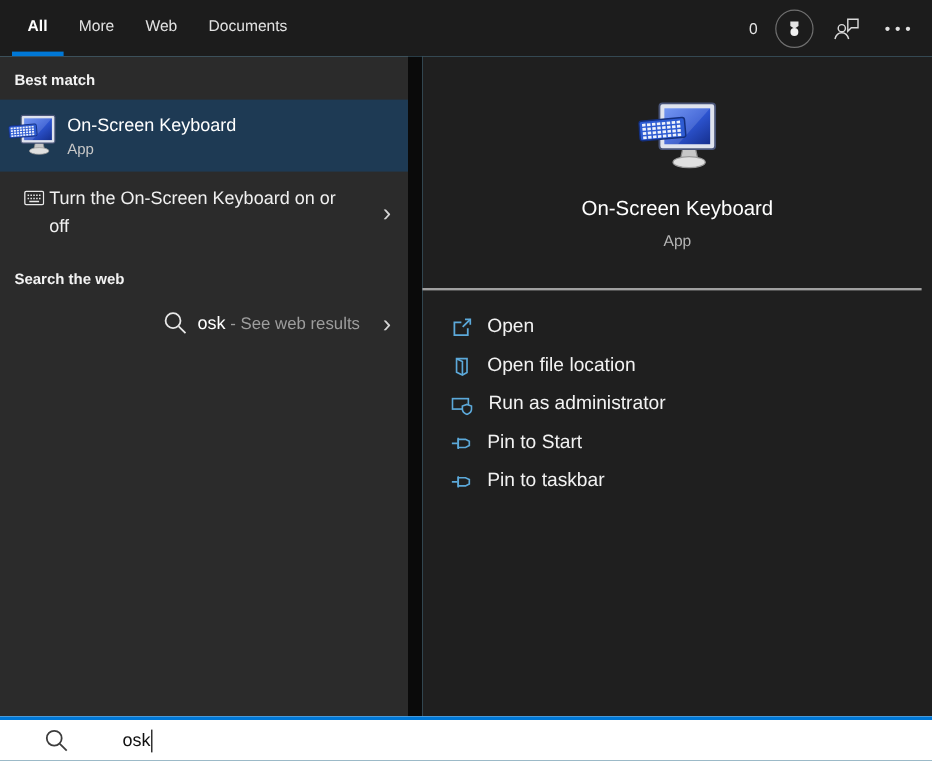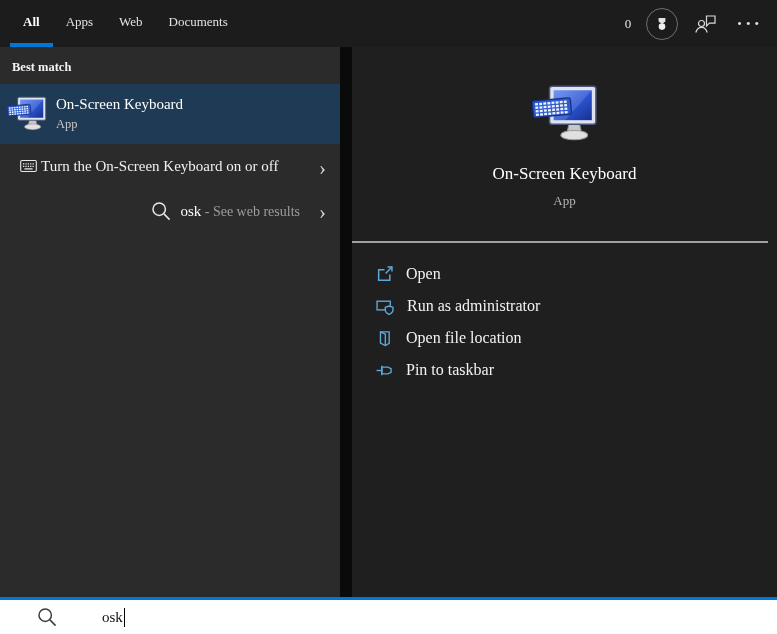--- a/index.html
+++ b/index.html
@@ -1,18 +1,18 @@
 <!DOCTYPE html>
 <html><head>
 <meta charset="utf-8">
 <style>
   html,body { margin:0; padding:0; background:#000; }
   .screen {
     position:relative; width:777px; height:634px; overflow:hidden;
-    background:#7dd3fc; font-family:Liberation Serif, serif;
+    background:#7dd3fc; font-family:Liberation Sans, sans-serif;
     -webkit-font-smoothing:antialiased; color:#fff;
   }
 
   
   .topbar { position:absolute; top:0; left:0; right:0; height:47px; background:#1c1c1c; }
   .tabs { display:flex; height:47px; padding-left:10px; }
   .tab {
     display:flex; align-items:center; height:43px; padding:0 13px;
     font-size:13px; color:#e2e2e2; border-bottom:4px solid transparent; cursor:default;
   }
@@ -76,21 +76,21 @@
 <body>
 
 <div class="screen">
 
   <div class="topbar">
     <div class="tabs">
       <div class="tab active">
         <span>All</span>
       </div>
       <div class="tab">
-        <span>Apps</span>
+        <span>More</span>
       </div>
       <div class="tab">
         <span>Web</span>
       </div>
       <div class="tab">
         <span>Documents</span>
       </div>
     </div>
 
     <div class="topbar-right">
@@ -149,20 +149,21 @@
       <svg class="kbd-glyph" width="17" height="14" viewBox="0 0 20 16">
         <rect x="0.8" y="1.5" width="18.4" height="13" rx="1.4" fill="none" stroke="#e8e8e8" stroke-width="1.3"></rect>
         <line x1="3.5" y1="5.4" x2="16.5" y2="5.4" stroke="#e8e8e8" stroke-width="1.5" stroke-dasharray="1.5 1.3"></line>
         <line x1="3.5" y1="8.4" x2="16.5" y2="8.4" stroke="#e8e8e8" stroke-width="1.5" stroke-dasharray="1.5 1.3"></line>
         <line x1="5.2" y1="11.4" x2="14.8" y2="11.4" stroke="#e8e8e8" stroke-width="1.5"></line>
       </svg>
       <div class="settings-label">Turn the On-Screen Keyboard on or off</div>
       <span class="chev">›</span>
     </div>
 
+    <div class="sec-h">Search the web</div>
 
     <div class="row-item web-item">
       <svg width="20" height="20" viewBox="0 0 20 20" fill="none" stroke="#e8e8e8" stroke-width="1.5">
         <circle cx="8.2" cy="8.2" r="6.2"></circle>
         <line x1="12.9" y1="12.9" x2="18.6" y2="18.6"></line>
       </svg>
       <div class="web-text">
         <span class="web-query">osk</span><span class="web-suffix"> - See web results</span>
       </div>
       <span class="chev">›</span>
@@ -206,35 +207,43 @@
       <div class="action">
         <svg width="17" height="17" viewBox="0 0 16 16" fill="none" stroke="#5ca9da" stroke-width="1.4">
           <path d="M13 8 V13.5 H2.5 V3.5 H8"></path>
           <path d="M9 7 L15 1"></path>
           <path d="M10.8 1 H15 V5.2"></path>
         </svg>
         <span class="action-label">Open</span>
       </div>
 
       <div class="action">
+        <svg width="17" height="17" viewBox="0 0 16 16" fill="none" stroke="#5ca9da" stroke-width="1.3">
+          <path d="M4.2 1.8 H12.4 V12.6 L8.8 14.6 L4.2 12.4 Z"></path>
+          <path d="M4.2 1.8 L8.8 4 V14.6"></path>
+        </svg>
+        <span class="action-label">Open file location</span>
+      </div>
+
+      <div class="action">
         <svg width="18" height="17" viewBox="0 0 17 16" fill="none" stroke="#5ca9da" stroke-width="1.3">
           <rect x="1" y="3" width="12.5" height="8.2"></rect>
           <path d="M12.4 7.6 l3.6 1.2 v2.6 c0 2.2 -1.8 3.4 -3.6 4.1 c-1.8 -0.7 -3.6 -1.9 -3.6 -4.1 v-2.6 z" fill="#1f1f1f"></path>
         </svg>
         <span class="action-label">Run as administrator</span>
       </div>
 
       <div class="action">
         <svg width="17" height="17" viewBox="0 0 16 16" fill="none" stroke="#5ca9da" stroke-width="1.3">
-          <path d="M4.2 1.8 H12.4 V12.6 L8.8 14.6 L4.2 12.4 Z"></path>
-          <path d="M4.2 1.8 L8.8 4 V14.6"></path>
-        </svg>
-        <span class="action-label">Open file location</span>
-      </div>
-
+          <line x1="0.5" y1="8" x2="5" y2="8"></line>
+          <line x1="5.5" y1="3.6" x2="5.5" y2="12.4"></line>
+          <path d="M5.5 4.8 H11.2 L14.2 6.3 V9.7 L11.2 11.2 H5.5 Z"></path>
+        </svg>
+        <span class="action-label">Pin to Start</span>
+      </div>
 
       <div class="action">
         <svg width="17" height="17" viewBox="0 0 16 16" fill="none" stroke="#5ca9da" stroke-width="1.3">
           <line x1="0.5" y1="8" x2="5" y2="8"></line>
           <line x1="5.5" y1="3.6" x2="5.5" y2="12.4"></line>
           <path d="M5.5 4.8 H11.2 L14.2 6.3 V9.7 L11.2 11.2 H5.5 Z"></path>
         </svg>
         <span class="action-label">Pin to taskbar</span>
       </div>
 

